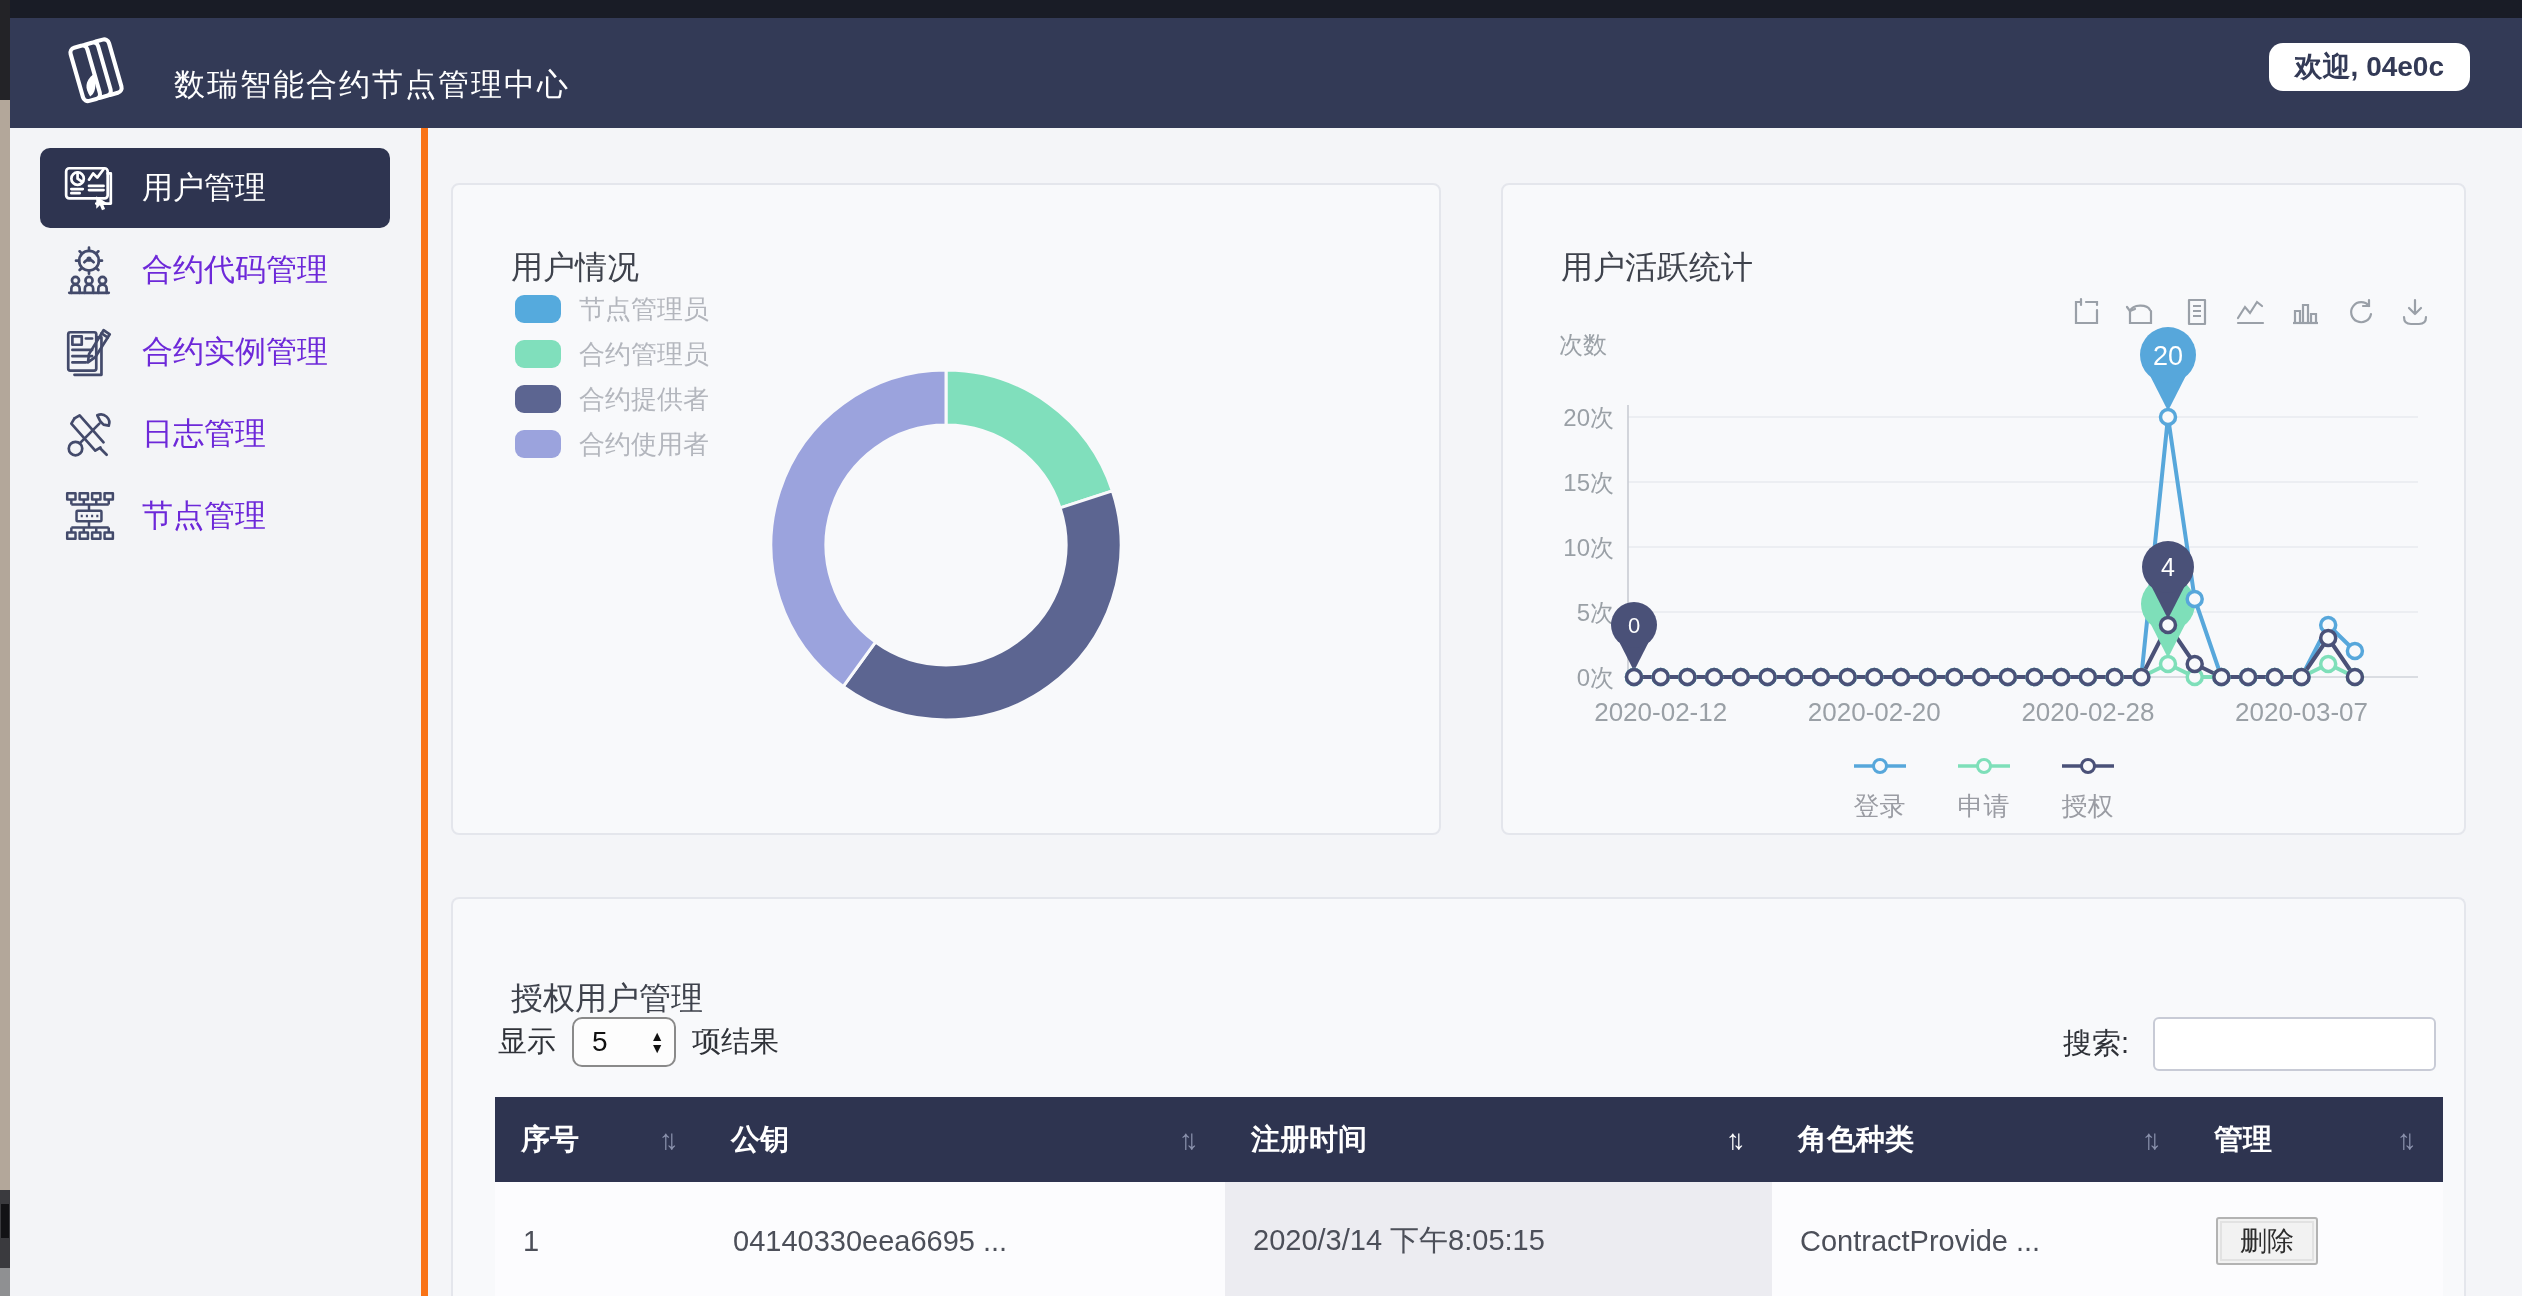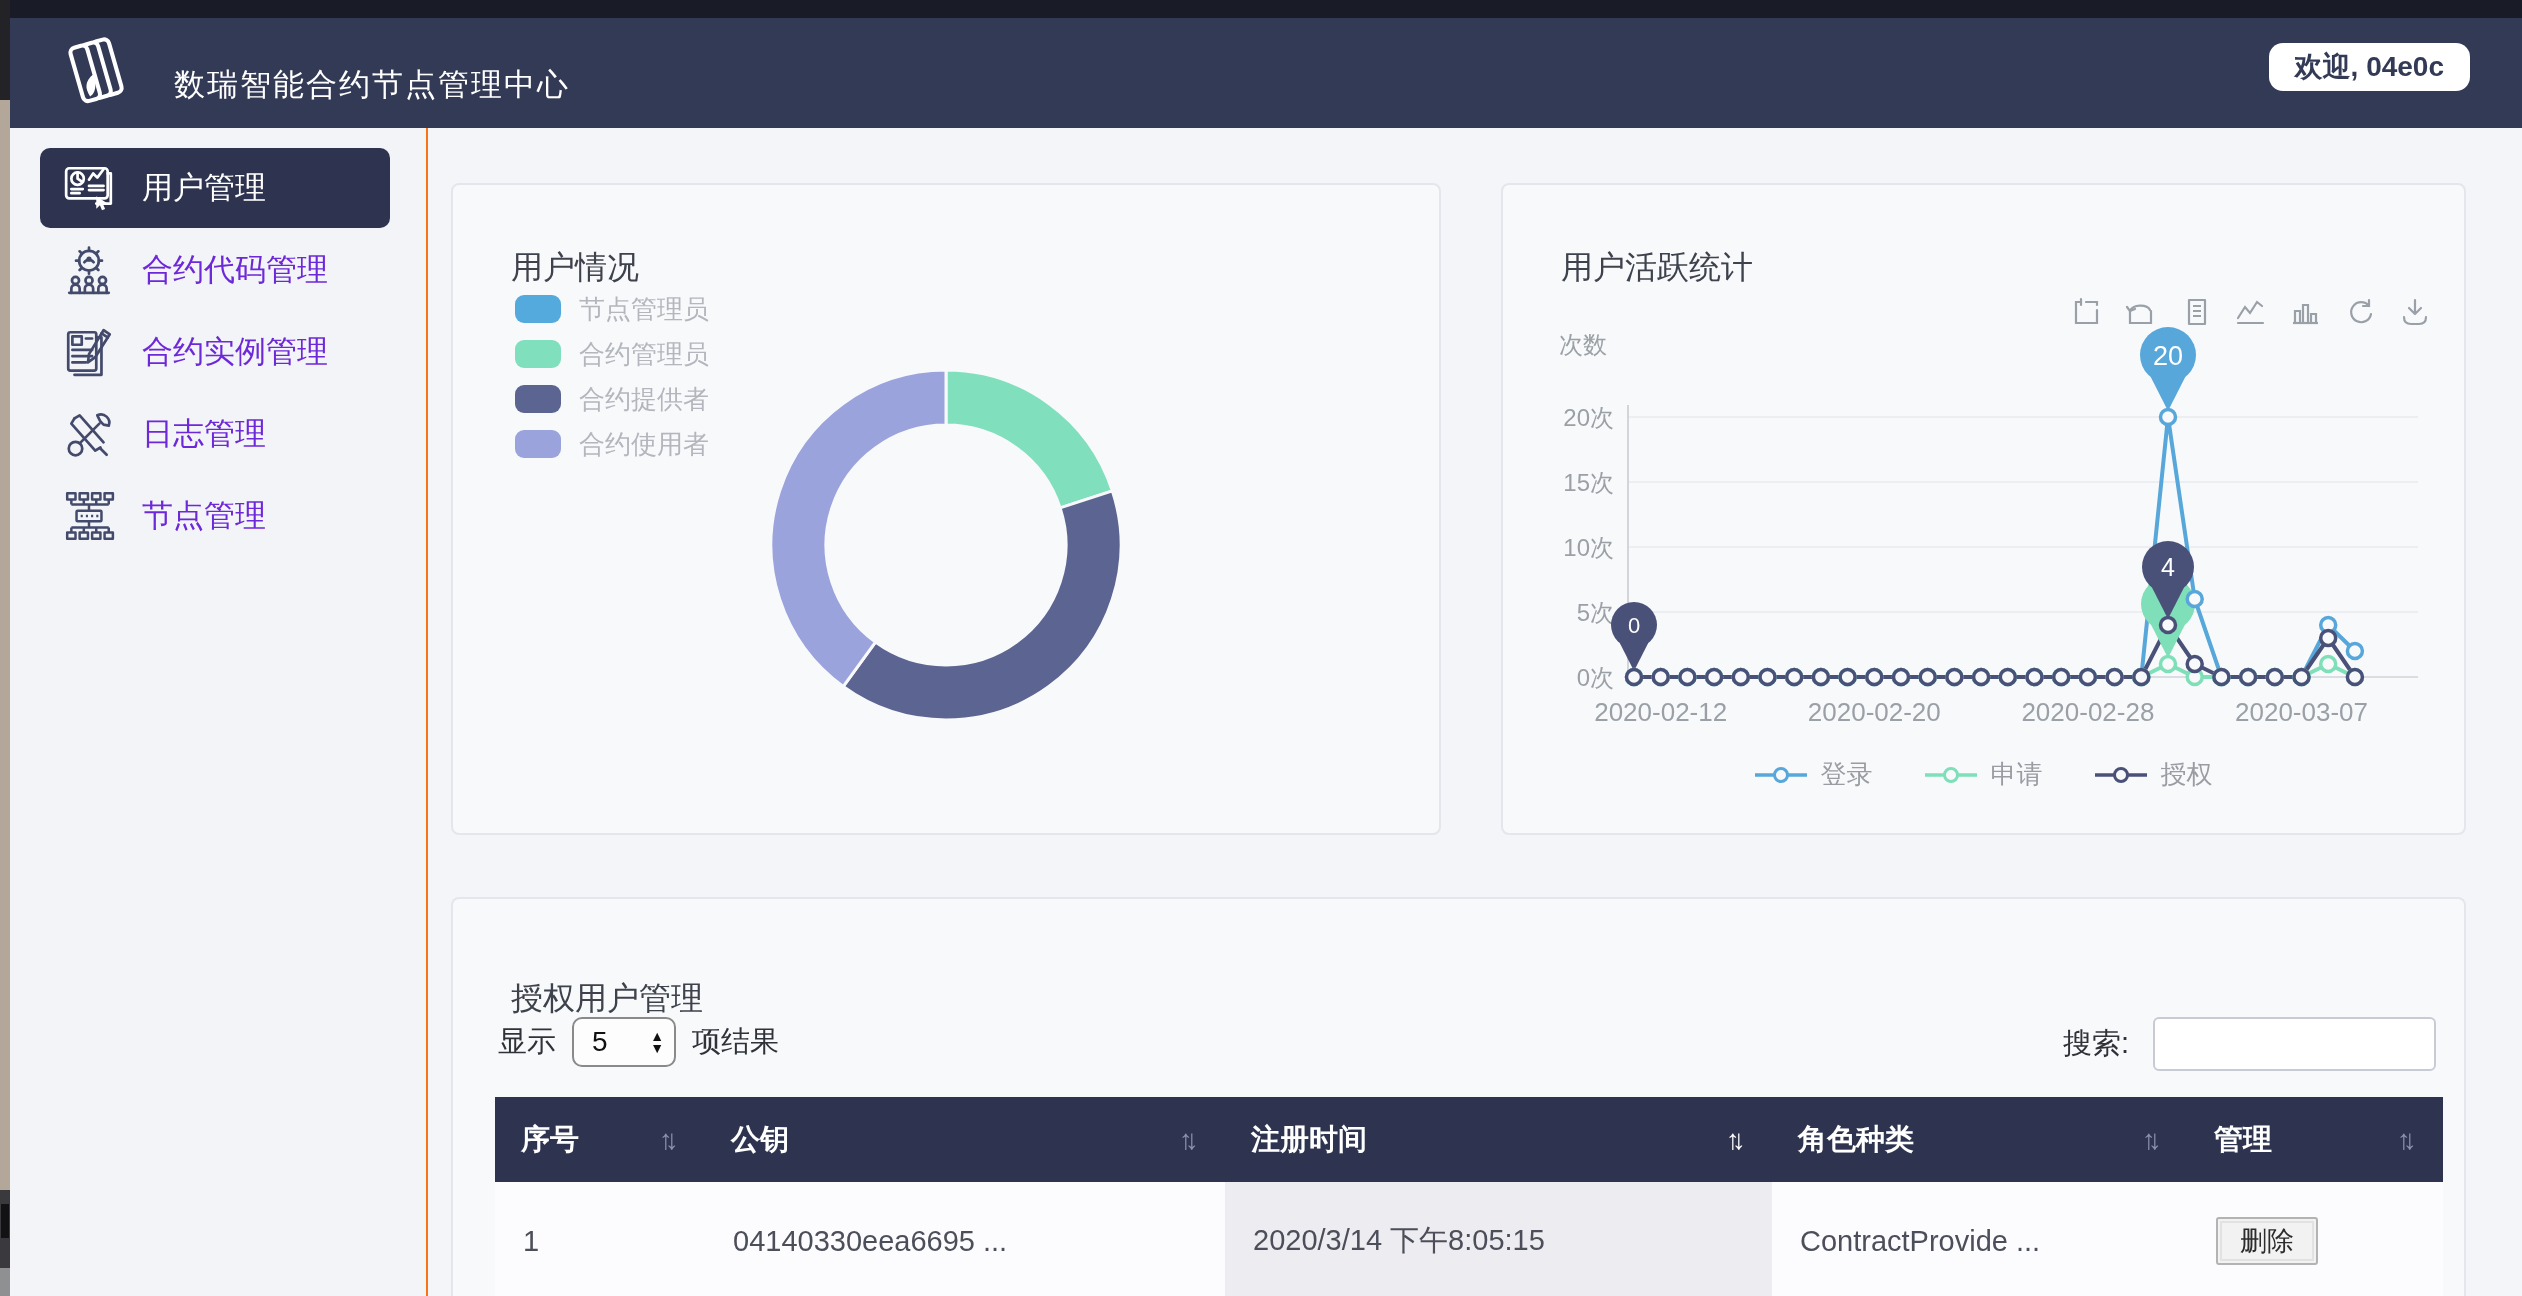--- a/index.html
+++ b/index.html
@@ -22,21 +22,21 @@
   header{position:absolute;left:0;top:18px;width:100%;height:110px;background:#333a56;}
   .logo{position:absolute;left:48px;top:11px;width:88px;height:88px;}
   .app-title{position:absolute;left:152px;top:0;height:110px;display:flex;align-items:center;margin:12px;
              color:#fff;font-size:31px;font-weight:400;letter-spacing:2px;}
   .welcome-pill{position:absolute;right:52px;top:25px;height:48px;padding:0 26px;background:#fff;
                 border-radius:14px;display:flex;align-items:center;color:#333a56;font-size:28px;font-weight:700;cursor:pointer;}
 
   .body-row{position:absolute;left:0;top:128px;width:100%;height:1168px;display:flex;}
 
   
-  .sidebar{width:418px;background:#f3f4f7;border-right:2px solid #f97316;padding-top:20px;box-sizing:border-box;flex:none;}
+  .sidebar{width:418px;background:#f3f4f7;border-right:7px solid #f97316;padding-top:20px;box-sizing:border-box;flex:none;}
   .menu-item{width:350px;height:80px;margin:0 0 2px 30px;border-radius:10px;display:flex;align-items:center;
              gap:26px;padding-left:22px;box-sizing:border-box;color:#6d28d9;font-size:31px;font-weight:500;cursor:pointer;}
   .menu-item .micon{width:54px;height:54px;flex:none;color:#434a6b;}
   .menu-item .micon svg{width:54px;height:54px;}
   .menu-item.active{background:#2e3450;color:#fff;}
   .menu-item.active .micon{color:#fff;}
 
   
   .main{position:relative;flex:1;}
   .card{position:absolute;background:#f8f9fb;border:2px solid #e4e6ec;border-radius:8px;box-sizing:border-box;}
@@ -51,21 +51,21 @@
   .pleg-swatch{width:46px;height:28px;border-radius:9px;flex:none;}
   .pleg-label{font-size:26px;color:#b3b6bd;}
 
   .card-pie svg,.card-activity > svg{position:absolute;left:0;top:0;}
 
   .toolbar{position:absolute;right:34px;top:112px;display:flex;gap:25px;z-index:3;}
   .tb{width:30px;height:30px;cursor:pointer;color:#9aa0a8;}
   .tb svg{width:30px;height:30px;}
 
   .chart-legend{position:absolute;left:0;top:572px;width:100%;display:flex;justify-content:center;gap:52px;z-index:2;}
-  .cleg-item{display:flex;align-items:center;gap:14px;cursor:pointer;}
+  .cleg-item{display:flex;align-items:center;gap:14px;cursor:pointer;flex-direction:column;}
   .cleg-label{font-size:26px;color:#9a9ca3;}
 
   
   .table-controls{position:absolute;left:0;top:118px;width:100%;height:56px;}
   .tc-left{position:absolute;left:45px;top:0;display:flex;align-items:center;gap:16px;}
   .tc-right{position:absolute;right:28px;top:0;display:flex;align-items:center;gap:24px;}
   .tc-text{font-size:29px;color:#2f3238;}
   .pagesize{width:104px;height:50px;border:2px solid #8a8a8a;border-radius:10px;background:#fdfdfd;
             display:flex;align-items:center;justify-content:space-between;padding:0 10px 0 18px;box-sizing:border-box;cursor:pointer;}
   .pagesize .val{font-size:28px;color:#111;}

